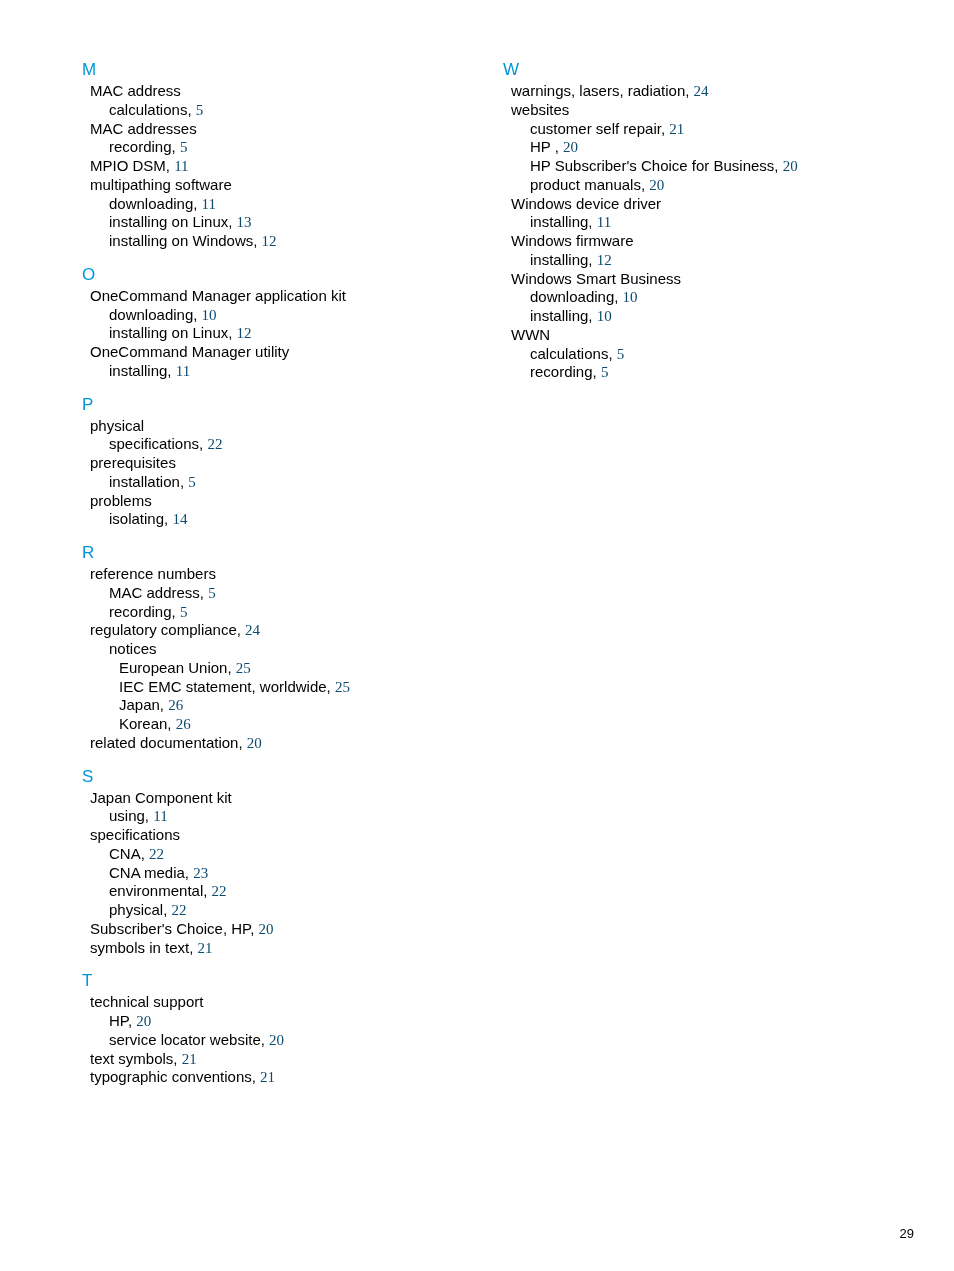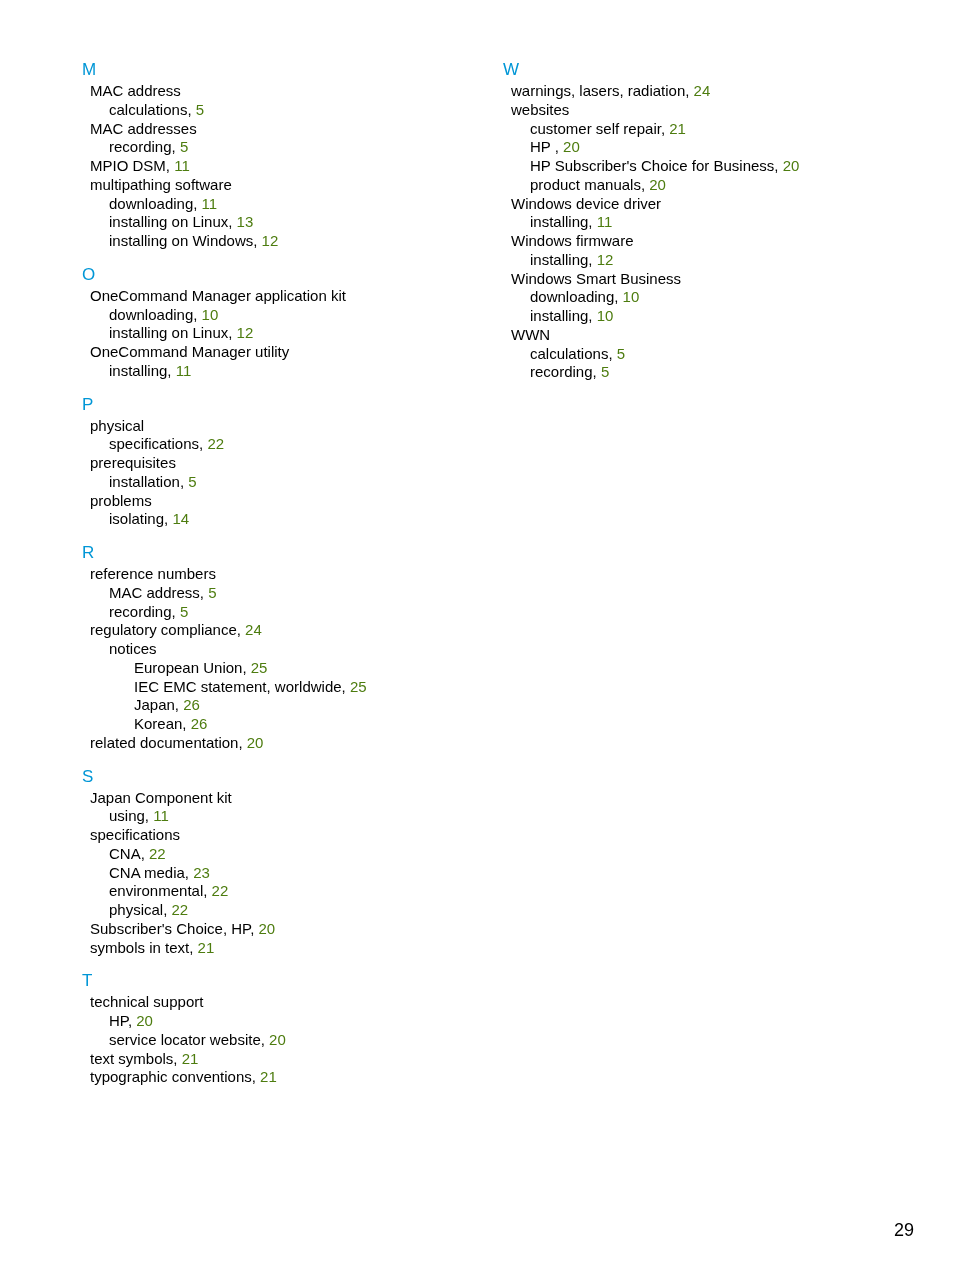--- a/index.html
+++ b/index.html
@@ -28,29 +28,30 @@
     margin-top: 14px;
     margin-bottom: 2px;
     font-family: Arial, Helvetica, sans-serif;
   }
   .entry {
     line-height: 1.25;
     margin-bottom: 0;
   }
   .lvl0 { margin-left: 8px; }
   .lvl1 { margin-left: 27px; }
-  .lvl2 { margin-left: 52px; }
+  .lvl2 { margin-left: 37px; }
   .page-ref {
-    color: #4d7c0f;
+    color: #0c4a6e;
+    font-family: Liberation Serif, serif;
   }
   .page-number {
     position: absolute;
     right: 40px;
     bottom: 30px;
-    font-size: 18px;
+    font-size: 13px;
   }
 </style>
 </head>
 <body>
 
 <div class="content">
   <div class="column" id="left-col">
       <div class="section-letter" style="margin-top: 0px;">M</div>
       <div class="entry lvl0"><span>MAC address</span></div>
       <div class="entry lvl1"><span>calculations, </span><span class="page-ref">5</span></div>

